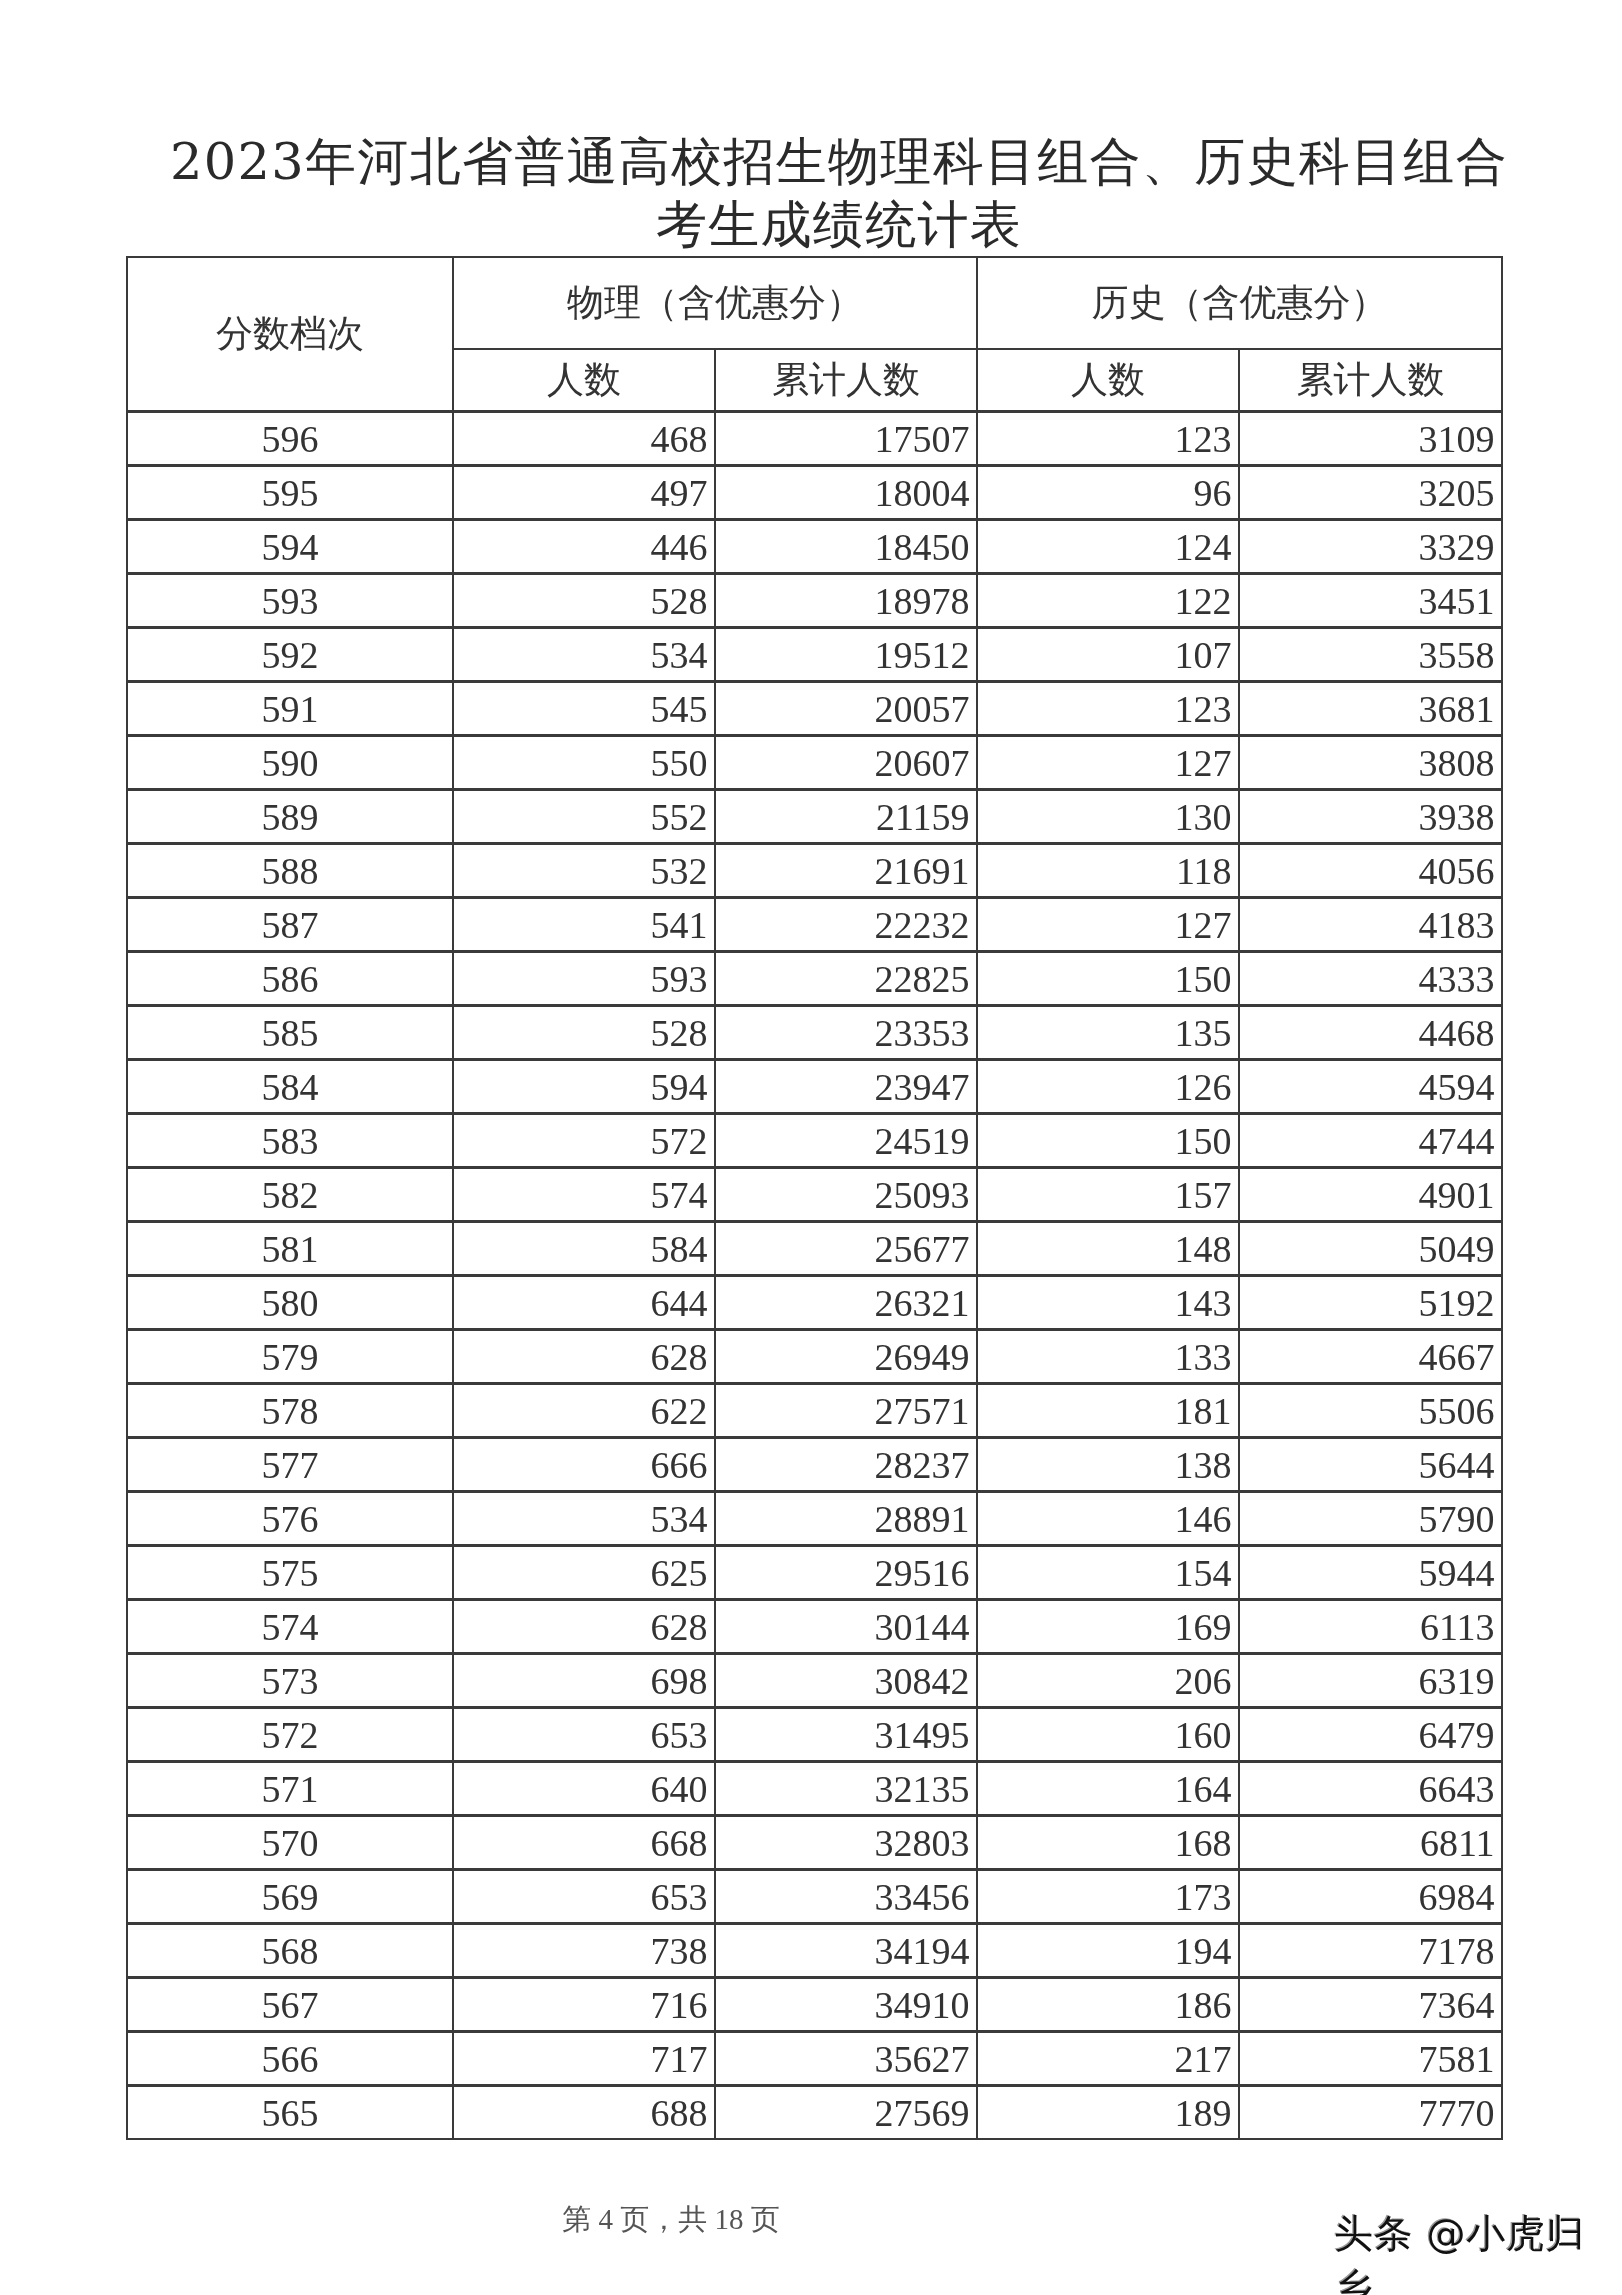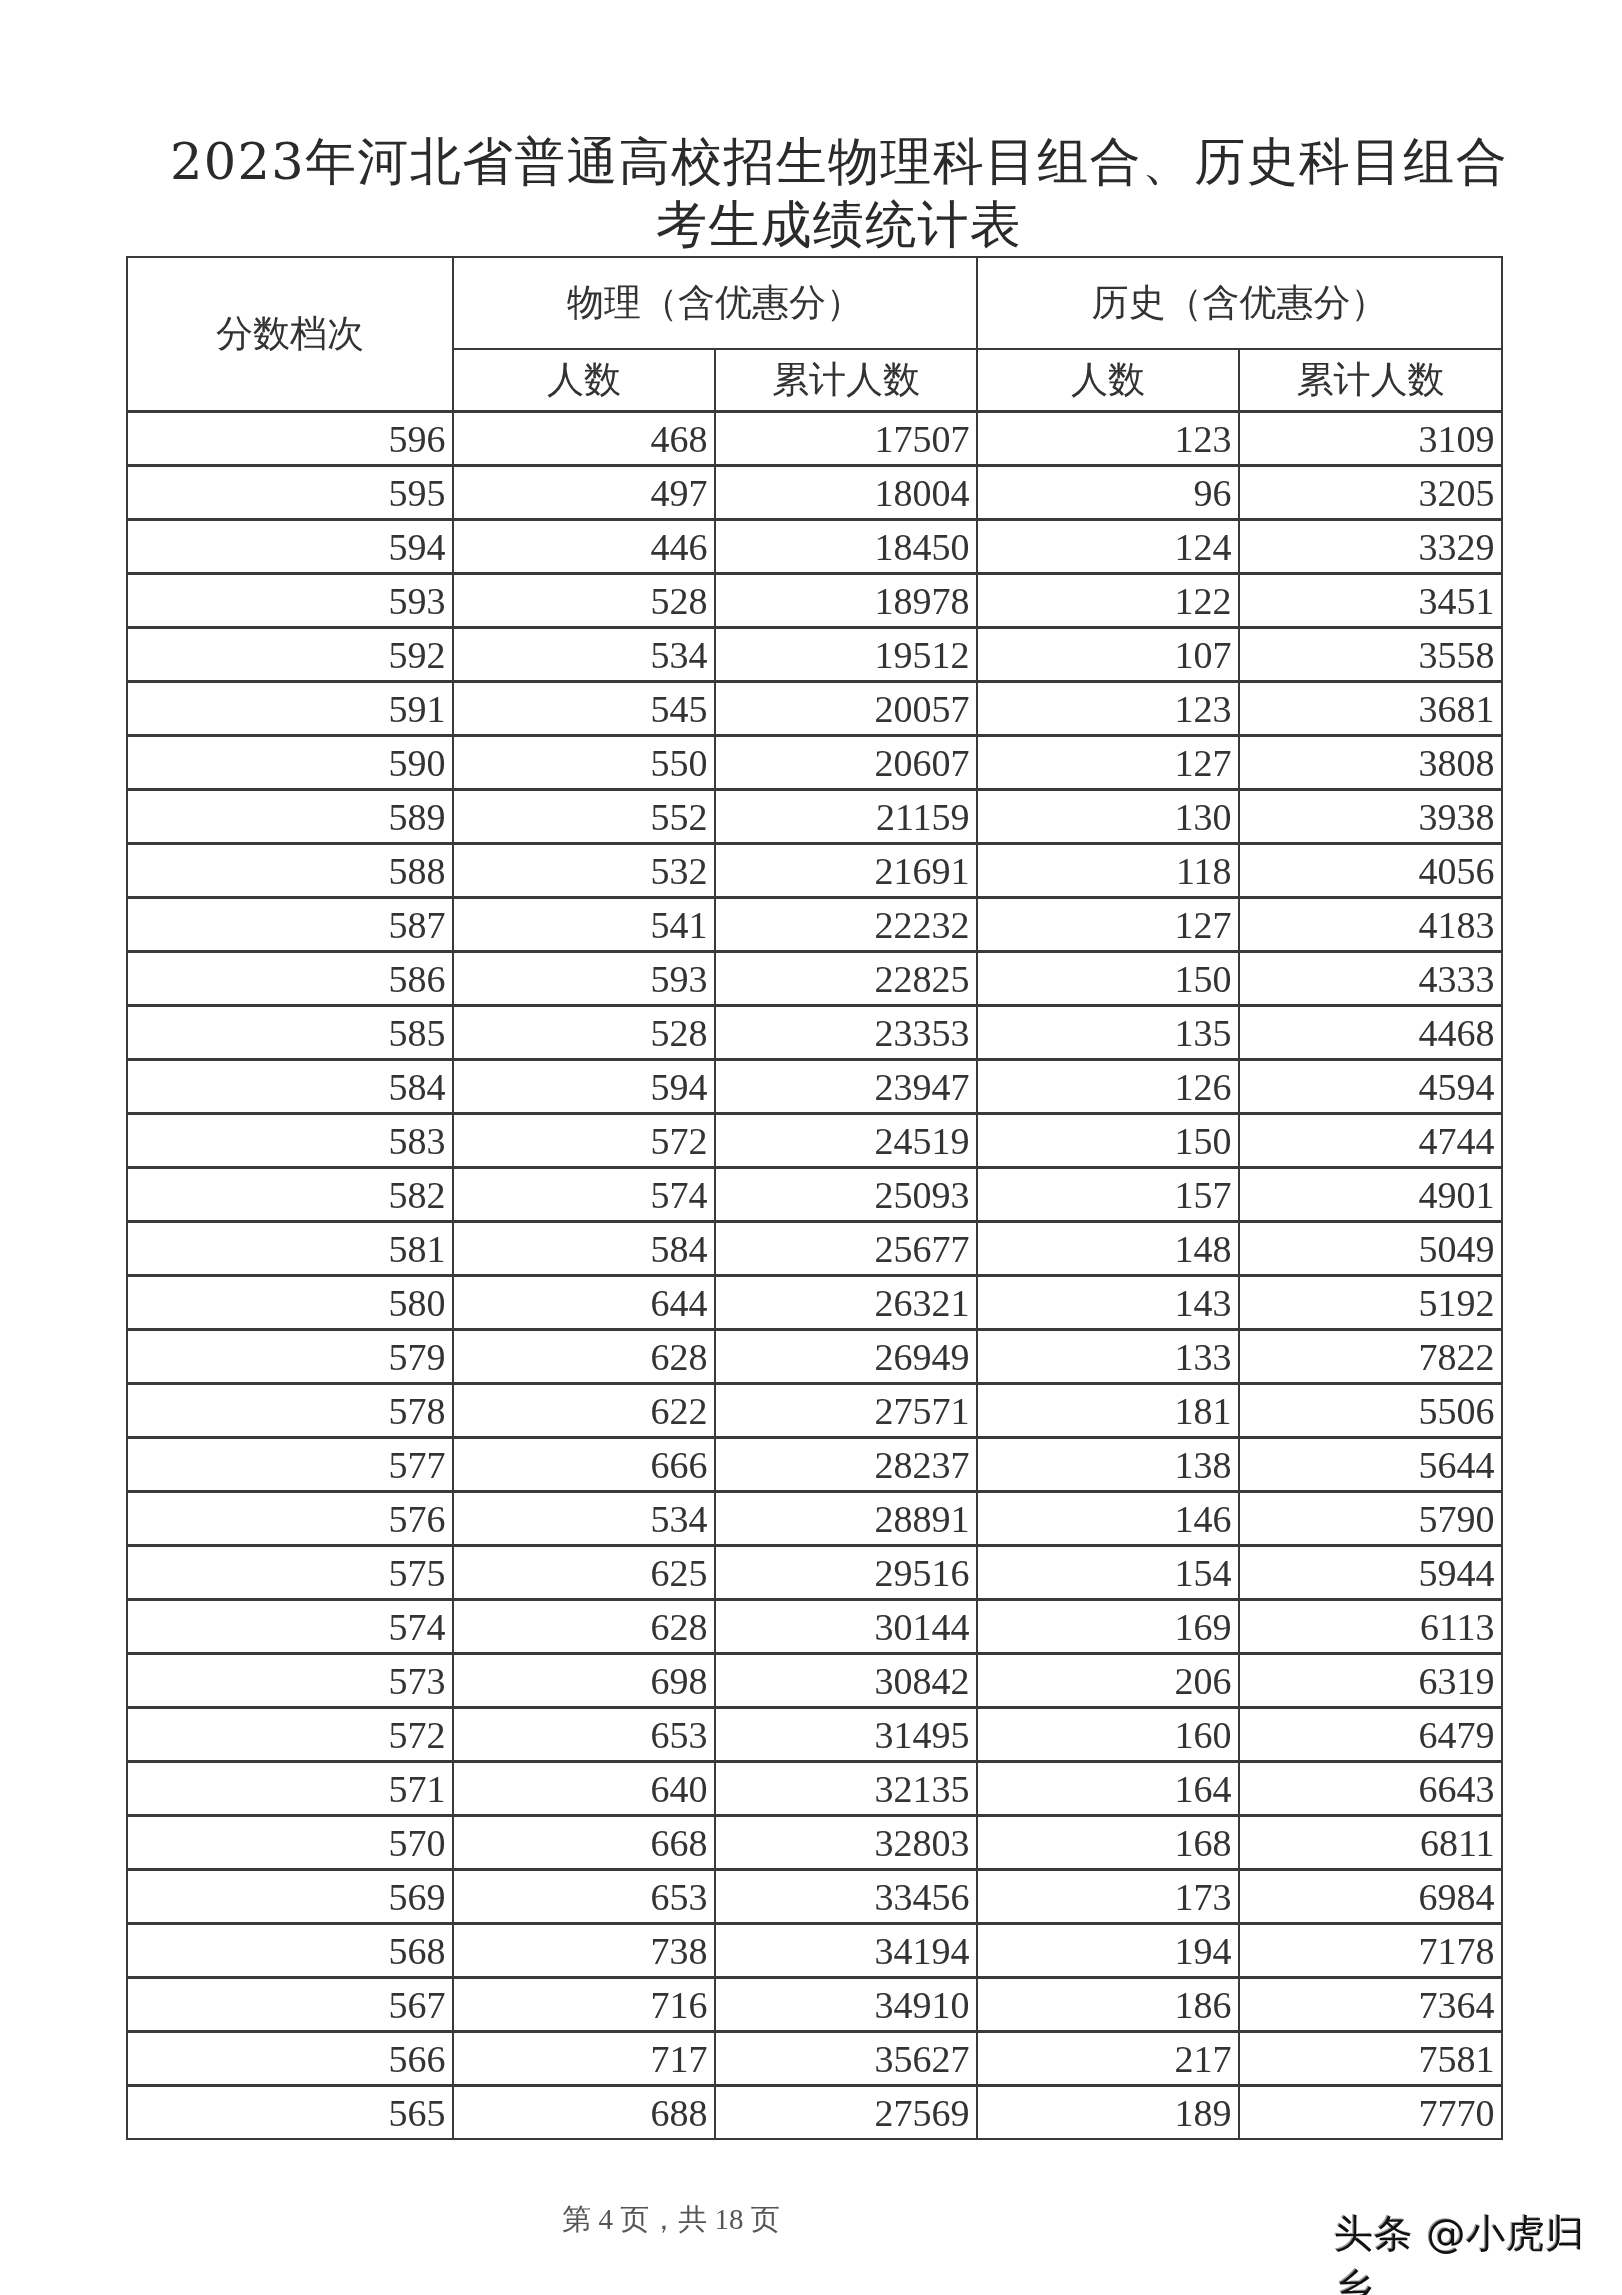--- a/index.html
+++ b/index.html
@@ -11,21 +11,21 @@
   .t2 { top:191px; }
   table { position:absolute; left:126px; top:256px; width:1374px;
           border-collapse:collapse; table-layout:fixed; }
   td, th { border:2px solid #3a3a3a; font-weight:normal; color:#333;
            font-family:"Liberation Serif","DejaVu Serif",serif; }
   th { font-size:37px; text-align:center; font-family:"DejaVu Sans","Liberation Sans",sans-serif; color:#333; }
   tr.h1 th { height:88px; }
   tr.h2 th { height:58px; }
   tr.h2 th, tr.h1 th.group { border-bottom-width:2.6px; }
   td { height:51px; font-size:38px; padding:0 6.5px; line-height:1; }
-  td.score { text-align:right; }
+  td.score { text-align:center; }
   td.num { text-align:right; }
   tbody tr td { border-top:3.3px solid #3a3a3a; }
   .footer { position:absolute; top:2200px; left:0; width:1342px; text-align:center;
             font-size:29px; color:#555; font-family:"Liberation Serif","DejaVu Serif",serif; }
   .wm { position:absolute; left:1334px; top:2207px; font-size:39px; color:#111;
         font-family:"DejaVu Sans","Liberation Sans",sans-serif;
         text-shadow:1.3px 1.3px 0 #fff, -1.3px -1.3px 0 #999; letter-spacing:0.7px; }
 </style>
 </head>
 <body>
@@ -172,21 +172,21 @@
         <td class="num">644</td>
         <td class="num">26321</td>
         <td class="num">143</td>
         <td class="num">5192</td>
       </tr>
       <tr>
         <td class="score">579</td>
         <td class="num">628</td>
         <td class="num">26949</td>
         <td class="num">133</td>
-        <td class="num">7822</td>
+        <td class="num">4667</td>
       </tr>
       <tr>
         <td class="score">578</td>
         <td class="num">622</td>
         <td class="num">27571</td>
         <td class="num">181</td>
         <td class="num">5506</td>
       </tr>
       <tr>
         <td class="score">577</td>

